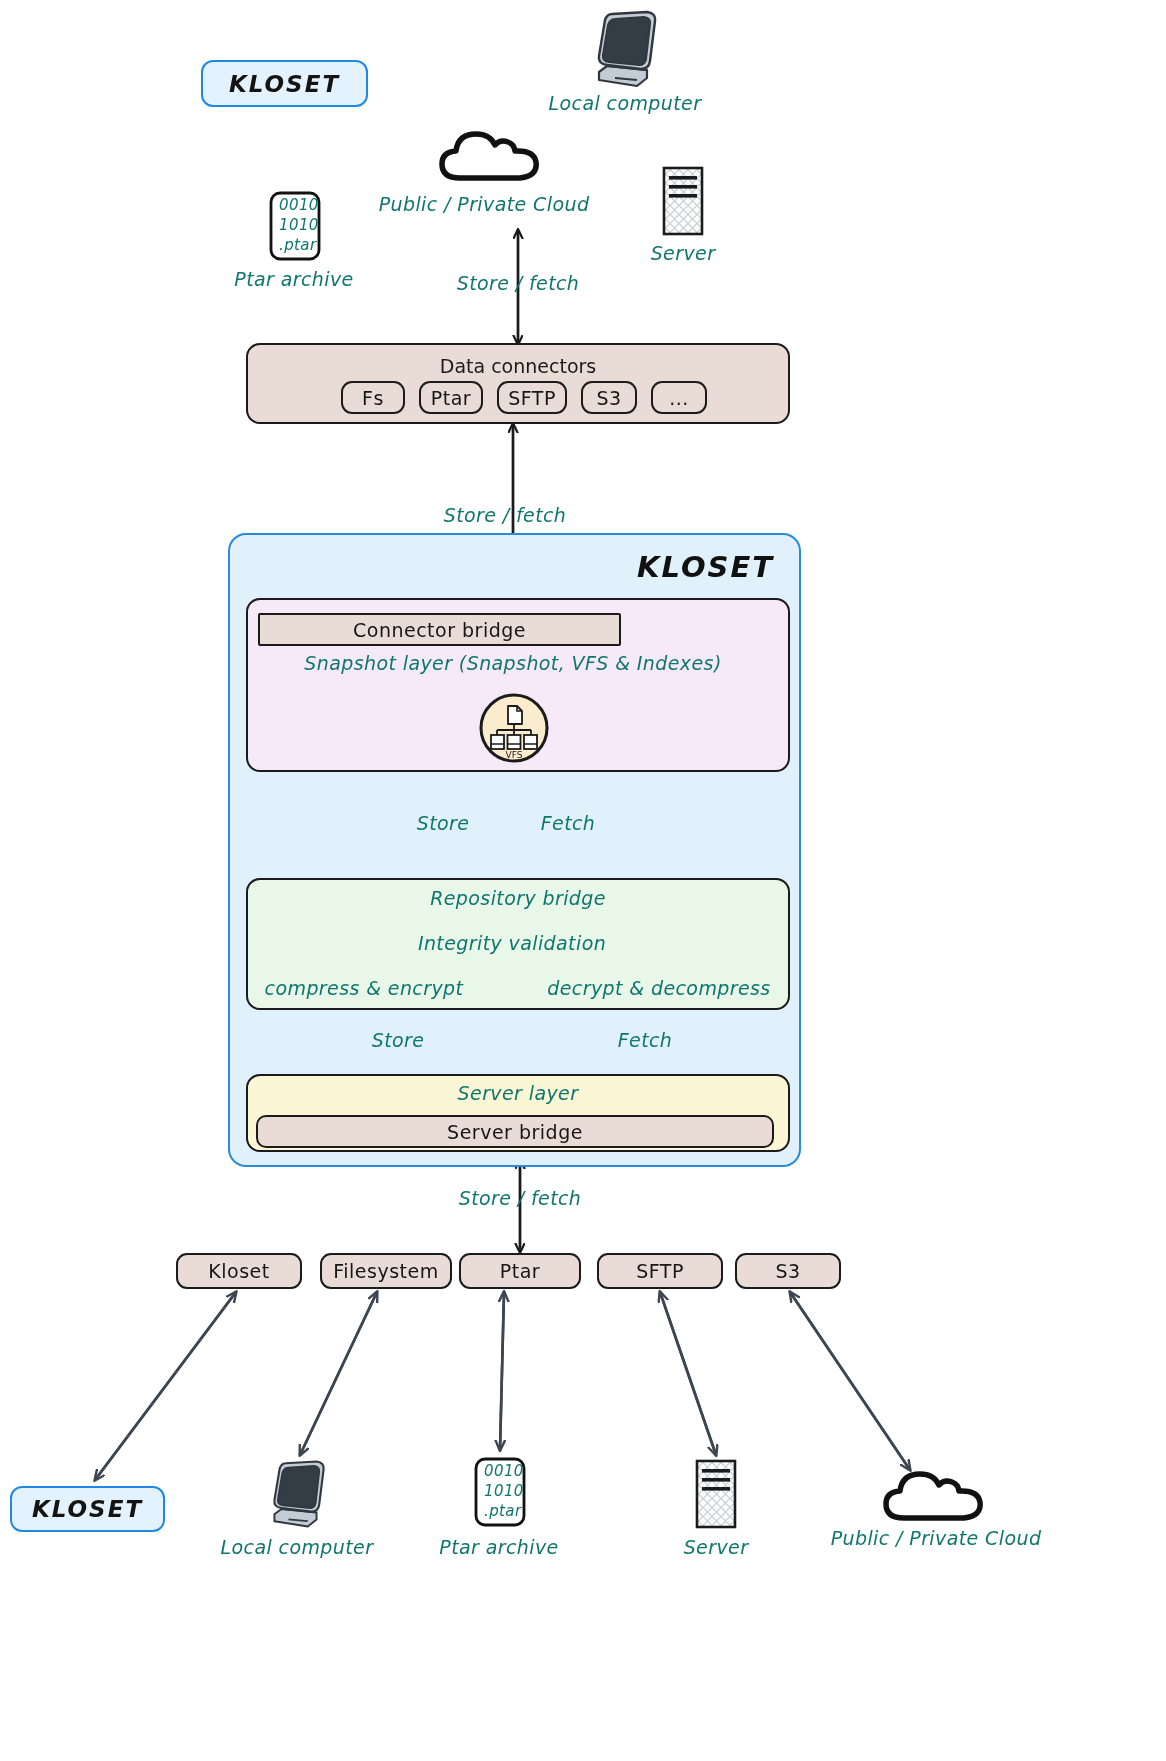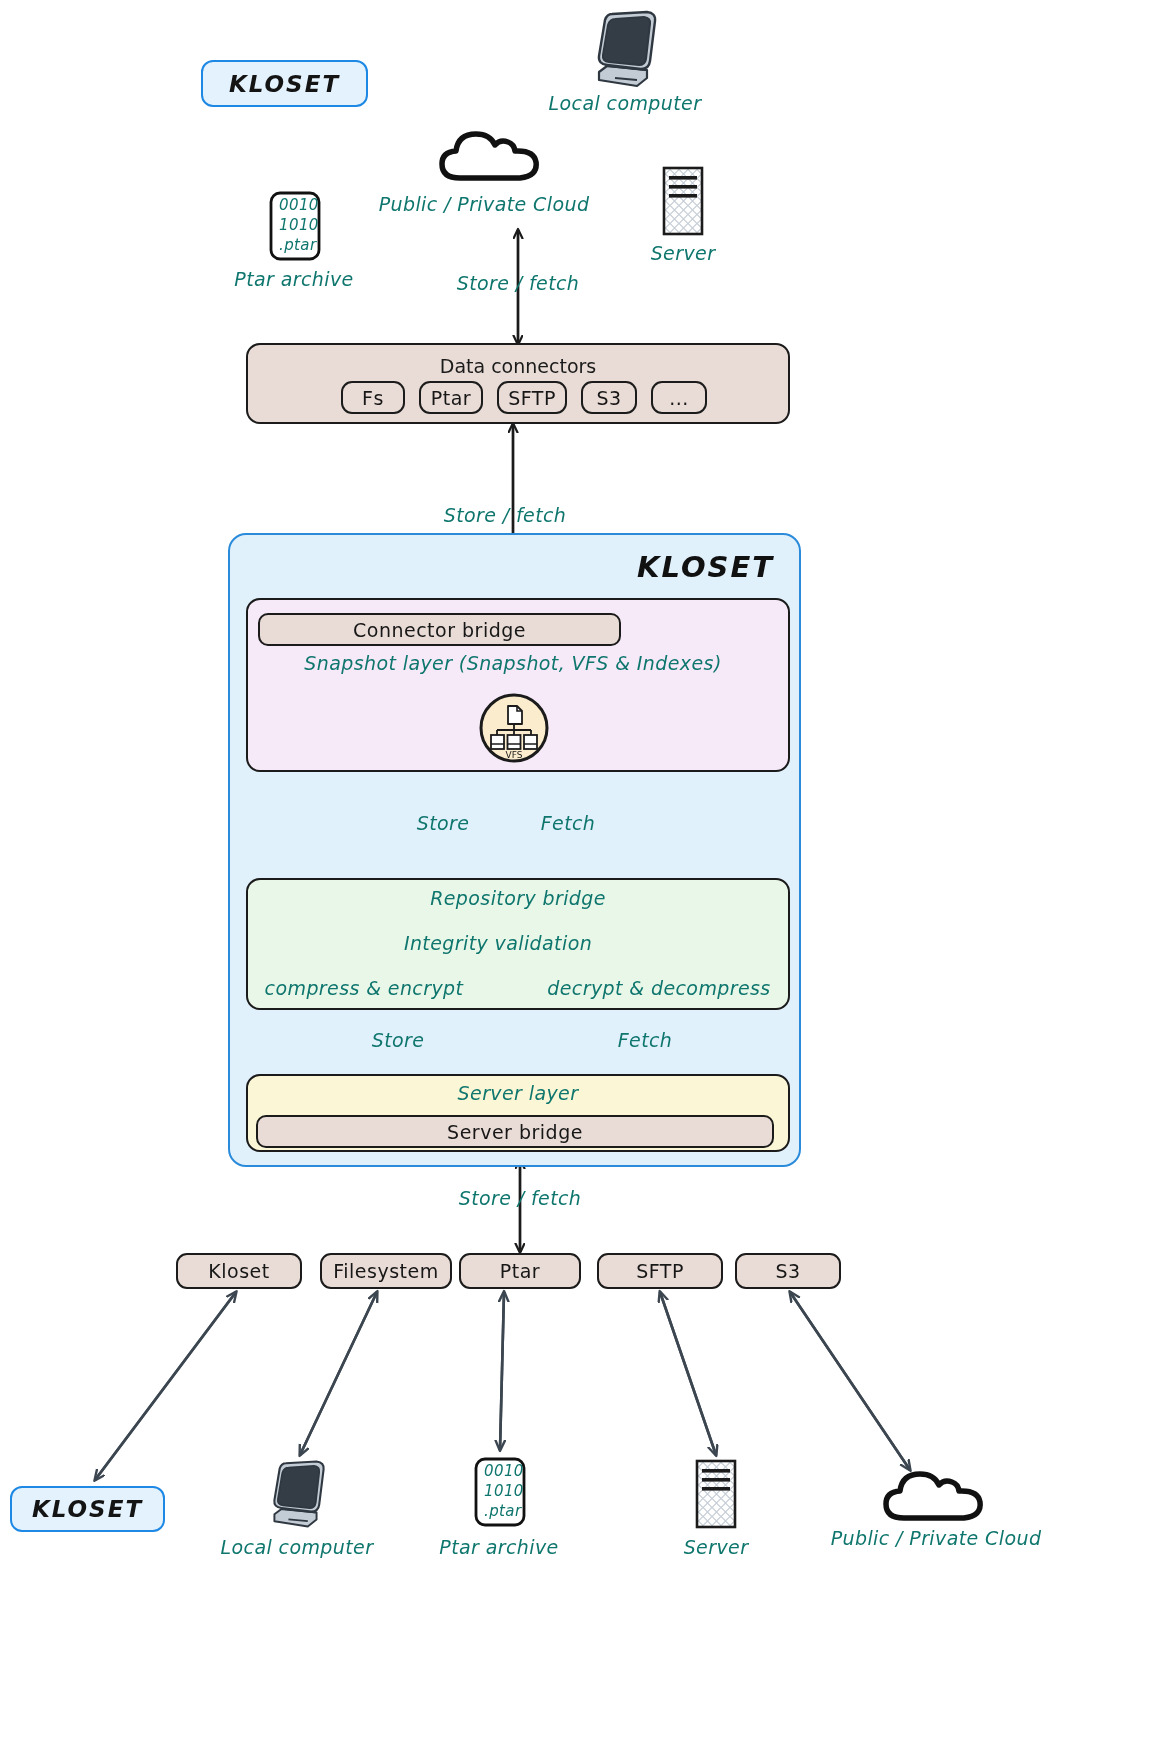--- a/index.html
+++ b/index.html
@@ -199,41 +199,41 @@
   <div class="chip" style="left:497px; top:381px; width:70px; height:33px;">SFTP</div>
   <div class="chip" style="left:581px; top:381px; width:56px; height:33px;">S3</div>
   <div class="chip" style="left:651px; top:381px; width:56px; height:33px;">...</div>
 
   <div class="lbl c" style="left:505px; top:504px;">Store / fetch</div>
 
   <div class="box bluebg" style="left:228px; top:533px; width:573px; height:634px;"></div>
   <div class="kloset-title" style="left:637px; top:550px;">KLOSET</div>
 
   <div class="box lavend" style="left:246px; top:598px; width:544px; height:174px;"></div>
-  <div class="chip" style="left:258px; top:613px; width:363px; height:33px; border-radius:10px;">Connector bridge</div>
+  <div class="chip" style="left:258px; top:613px; width:363px; height:33px; border-radius:2px;">Connector bridge</div>
   <div class="lbl c" style="left:513px; top:652px;">Snapshot layer (Snapshot, VFS &amp; Indexes)</div>
 
   <svg class="ico" style="left:478px; top:692px;" width="72" height="72" viewBox="0 0 72 72">
     <circle cx="36" cy="36" r="33" fill="#fbeccd" stroke="#1b1b1b" stroke-width="3"></circle>
     <path d="M30,14 h9 l5,5 v13 h-14 z" fill="#fff" stroke="#1b1b1b" stroke-width="1.8" stroke-linejoin="round"></path>
     <path d="M39,14 v5 h5" fill="none" stroke="#1b1b1b" stroke-width="1.6"></path>
     <path d="M36,32 v6 M19,38 h34 M19,38 v5 M36,38 v5 M53,38 v5" stroke="#1b1b1b" stroke-width="1.8" fill="none"></path>
     <rect x="13" y="43" width="13" height="14" fill="#fff" stroke="#1b1b1b" stroke-width="1.8"></rect>
     <rect x="29.5" y="43" width="13" height="14" fill="#fff" stroke="#1b1b1b" stroke-width="1.8"></rect>
     <rect x="46" y="43" width="13" height="14" fill="#fff" stroke="#1b1b1b" stroke-width="1.8"></rect>
     <path d="M13,52 h13 M29.5,52 h13 M46,52 h13" stroke="#1b1b1b" stroke-width="1.4"></path>
     <text x="36" y="66" text-anchor="middle" font-family="DejaVu Sans, sans-serif" font-size="9" fill="#1b1b1b">VFS</text>
   </svg>
 
   <div class="lbl c" style="left:443px; top:812px;">Store</div>
   <div class="lbl c" style="left:568px; top:812px;">Fetch</div>
 
   <div class="box green" style="left:246px; top:878px; width:544px; height:132px;"></div>
   <div class="lbl c" style="left:518px; top:887px;">Repository bridge</div>
-  <div class="lbl c" style="left:498px; top:932px;">Integrity validation</div>
+  <div class="lbl c" style="left:512px; top:932px;">Integrity validation</div>
   <div class="lbl c" style="left:364px; top:977px;">compress &amp; encrypt</div>
   <div class="lbl c" style="left:659px; top:977px;">decrypt &amp; decompress</div>
 
   <div class="lbl c" style="left:398px; top:1029px;">Store</div>
   <div class="lbl c" style="left:645px; top:1029px;">Fetch</div>
 
   <div class="box yellow" style="left:246px; top:1074px; width:544px; height:78px;"></div>
   <div class="lbl c" style="left:518px; top:1082px;">Server layer</div>
   <div class="chip" style="left:256px; top:1115px; width:518px; height:33px; border-radius:10px;">Server bridge</div>
 

